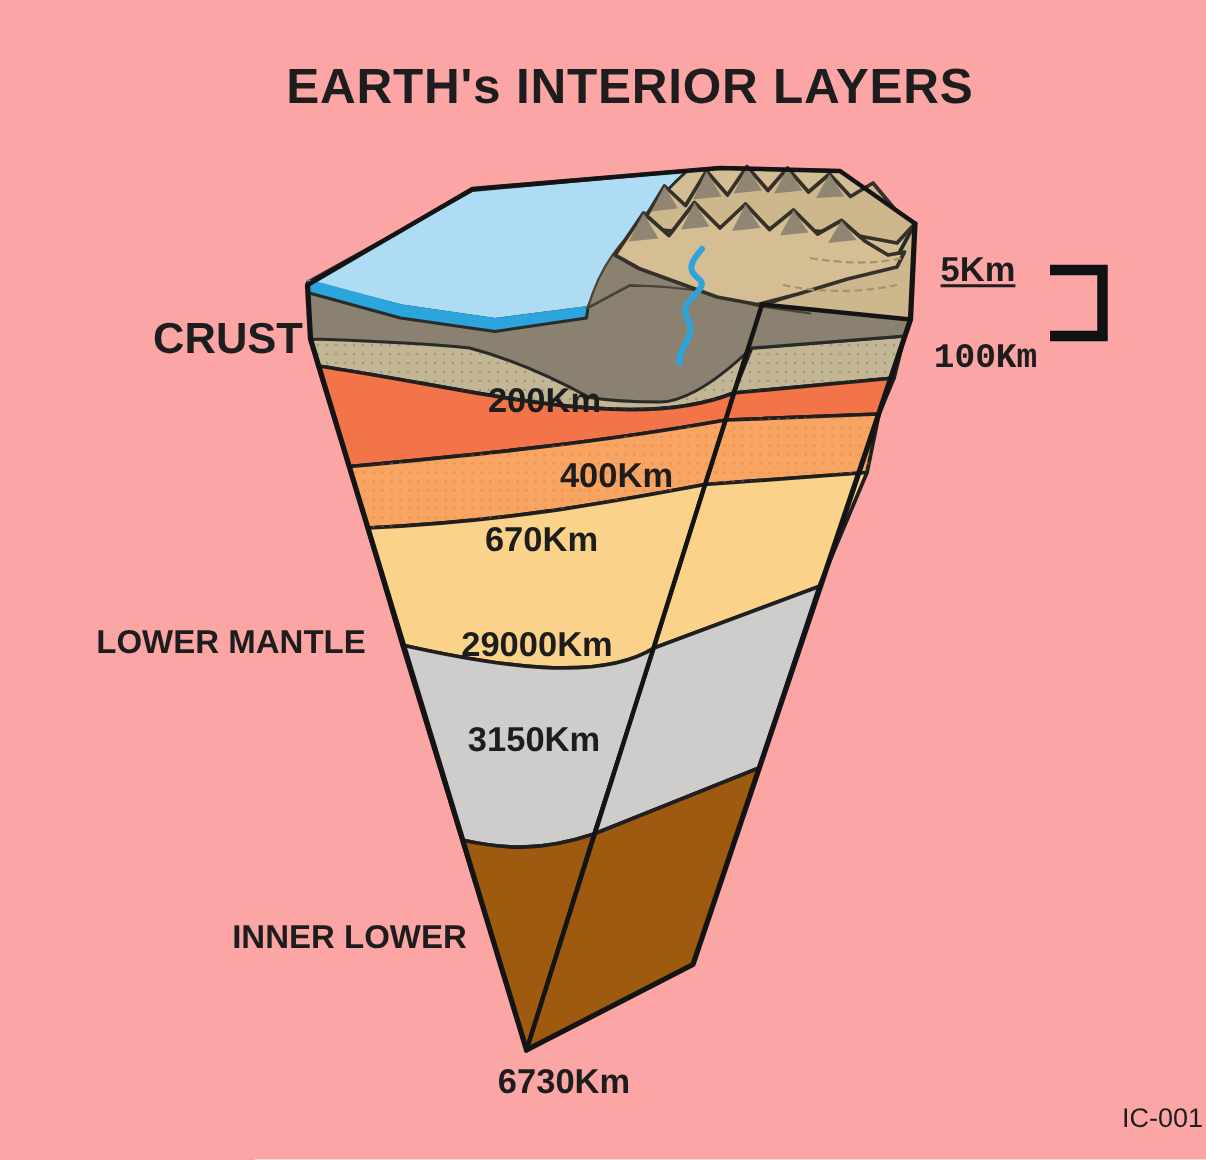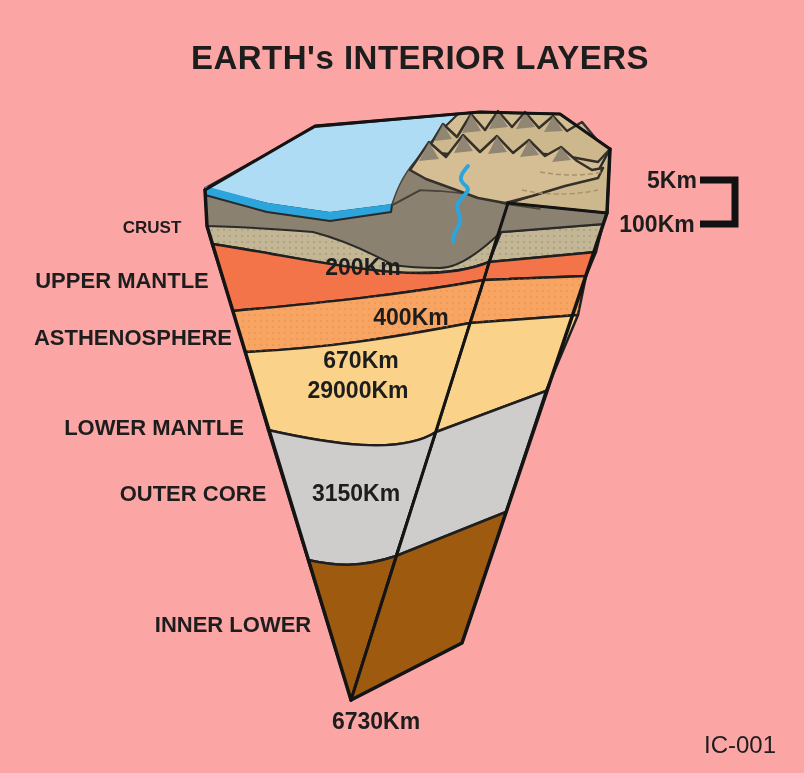--- a/index.html
+++ b/index.html
@@ -8,24 +8,24 @@
     font-family:"Liberation Sans",sans-serif;
   }
   .stage svg{position:absolute;left:0;top:0;}
   .lbl{
     position:absolute;transform:translate(-50%,-50%);
     font-weight:bold;color:#1d1d1d;white-space:nowrap;line-height:1;
     font-family:"Liberation Sans",sans-serif;
   }
   .title{font-size:33px;letter-spacing:.5px;}
   .side-label{font-size:22px;}
-  .crust-label{font-size:17px;}
+  .crust-label{font-size:29px;}
   .depth-label{font-size:23px;}
   .litho-label{font-size:21px;}
-  .fig-code{font-size:24px;font-weight:normal;color:#1d1d1d;}
+  .fig-code{font-size:18px;font-weight:normal;color:#1d1d1d;margin-left:35px;}
 </style>
 </head>
 <body>
 
 <div class="stage">
 
   <svg width="804" height="773" viewBox="0 0 804 773">
     <defs>
       <pattern id="dotsA" width="6" height="6" patternUnits="userSpaceOnUse">
         <circle cx="2" cy="2" r="0.9" fill="#6b6149" opacity="0.35"></circle>
@@ -93,30 +93,27 @@
       <path stroke-width="3" d="M 205,190 L 315,126 L 480,112 L 560,114 L 610,149"></path>
       <path stroke-width="3" d="M 508,203 L 607,213"></path>
     </g>
 
     <path d="M 700,180 L 735,180 L 735,224 L 700,224" stroke="#111111" stroke-width="7" fill="none" stroke-linecap="butt" stroke-linejoin="miter"></path>
   </svg>
 
   <div class="lbl title" style="left:420px;top:57px;">EARTH's INTERIOR LAYERS</div>
 
   <div class="lbl crust-label" style="left:152px;top:227px;">CRUST</div>
-  <div class="lbl side-label" style="left:122px;top:281px;">UPPER MANTLE</div>
-  <div class="lbl side-label" style="left:133px;top:338px;">ASTHENOSPHERE</div>
   <div class="lbl side-label" style="left:154px;top:428px;">LOWER MANTLE</div>
-  <div class="lbl side-label" style="left:193px;top:494px;">OUTER CORE</div>
   <div class="lbl side-label" style="left:233px;top:625px;">INNER LOWER</div>
 
   <div class="lbl depth-label" style="left:363px;top:267px;">200Km</div>
   <div class="lbl depth-label" style="left:363px;top:317px;margin-left:48px;">400Km</div>
   <div class="lbl depth-label" style="left:361px;top:360px;text-align:center;">670Km</div>
-  <div class="lbl depth-label" style="left:358px;top:390px;">29000Km</div>
+  <div class="lbl depth-label" style="left:358px;top:430px;">29000Km</div>
   <div class="lbl depth-label" style="left:356px;top:493px;">3150Km</div>
   <div class="lbl depth-label" style="left:376px;top:721px;">6730Km</div>
 
-  <div class="lbl depth-label" style="left:672px;top:180px;">5Km</div>
-  <div class="lbl depth-label" style="left:657px;top:224px;">100Km</div>
+  <div class="lbl depth-label" style="left:652px;top:180px;text-decoration:underline;">5Km</div>
+  <div class="lbl depth-label" style="left:657px;top:239px;font-family:Liberation Mono, monospace;">100Km</div>
 
   <div class="lbl fig-code" style="left:740px;top:745px;">IC-001</div>
 </div>
 
 </body></html>

